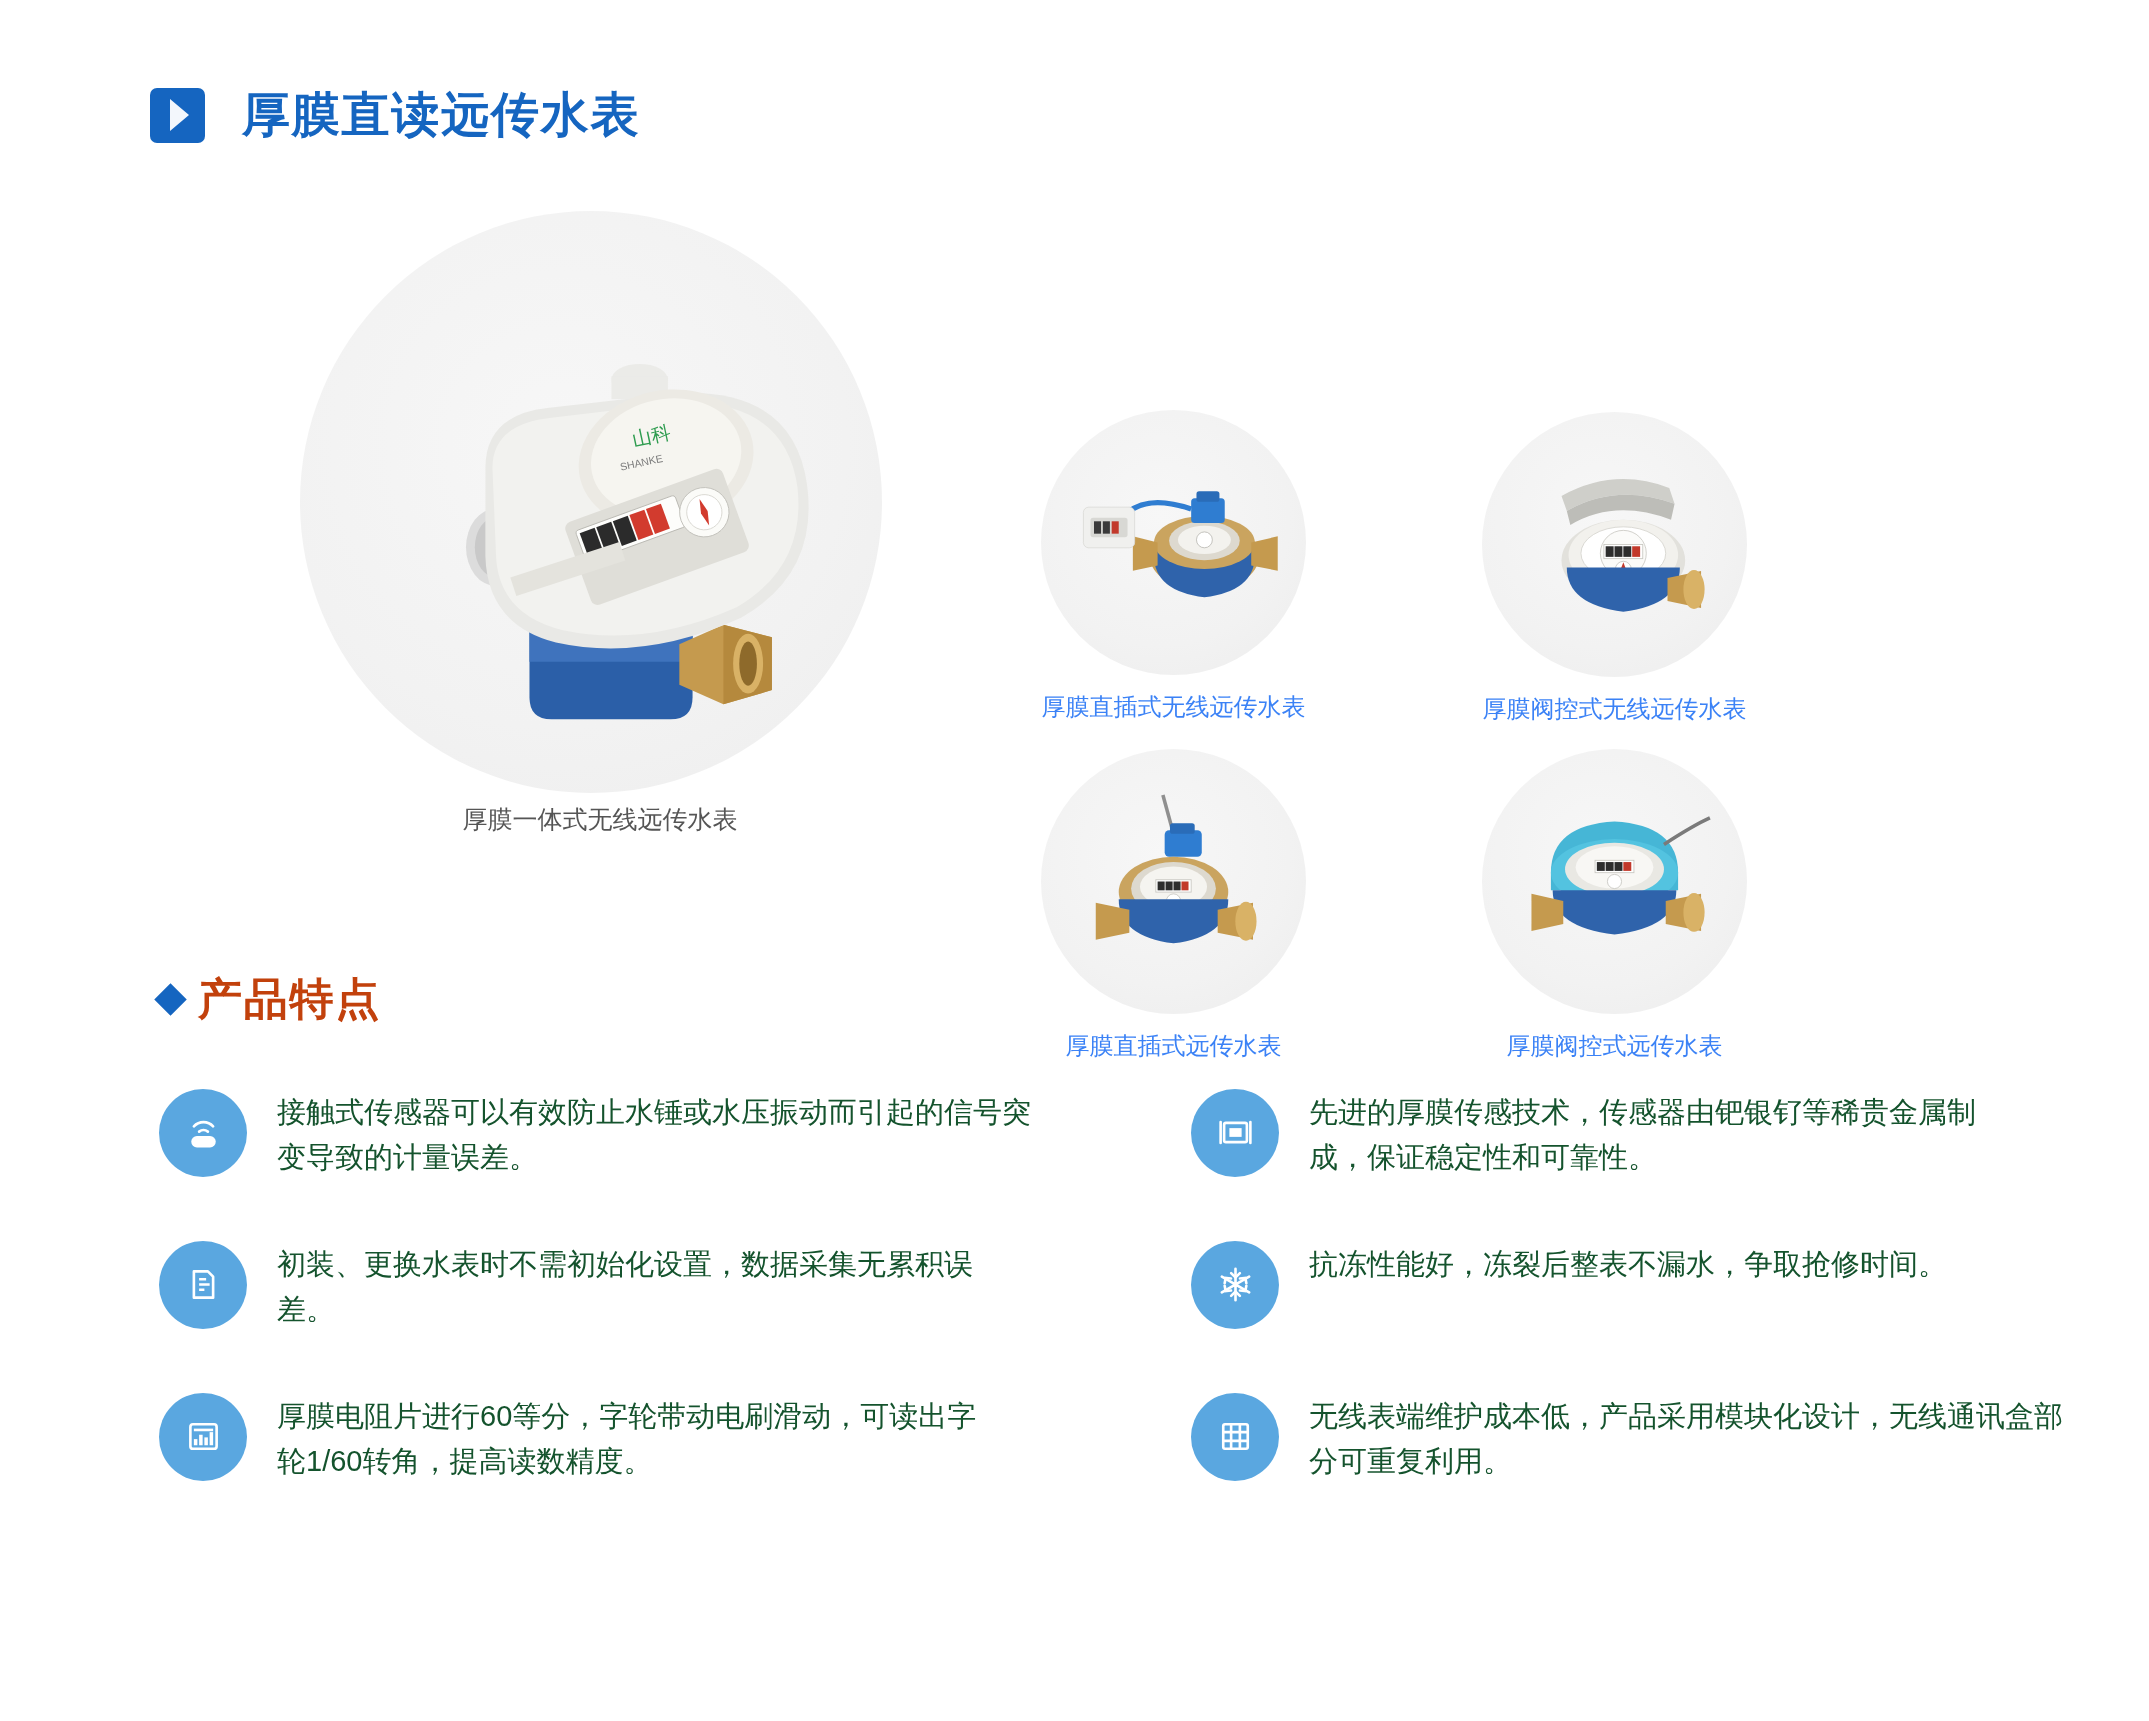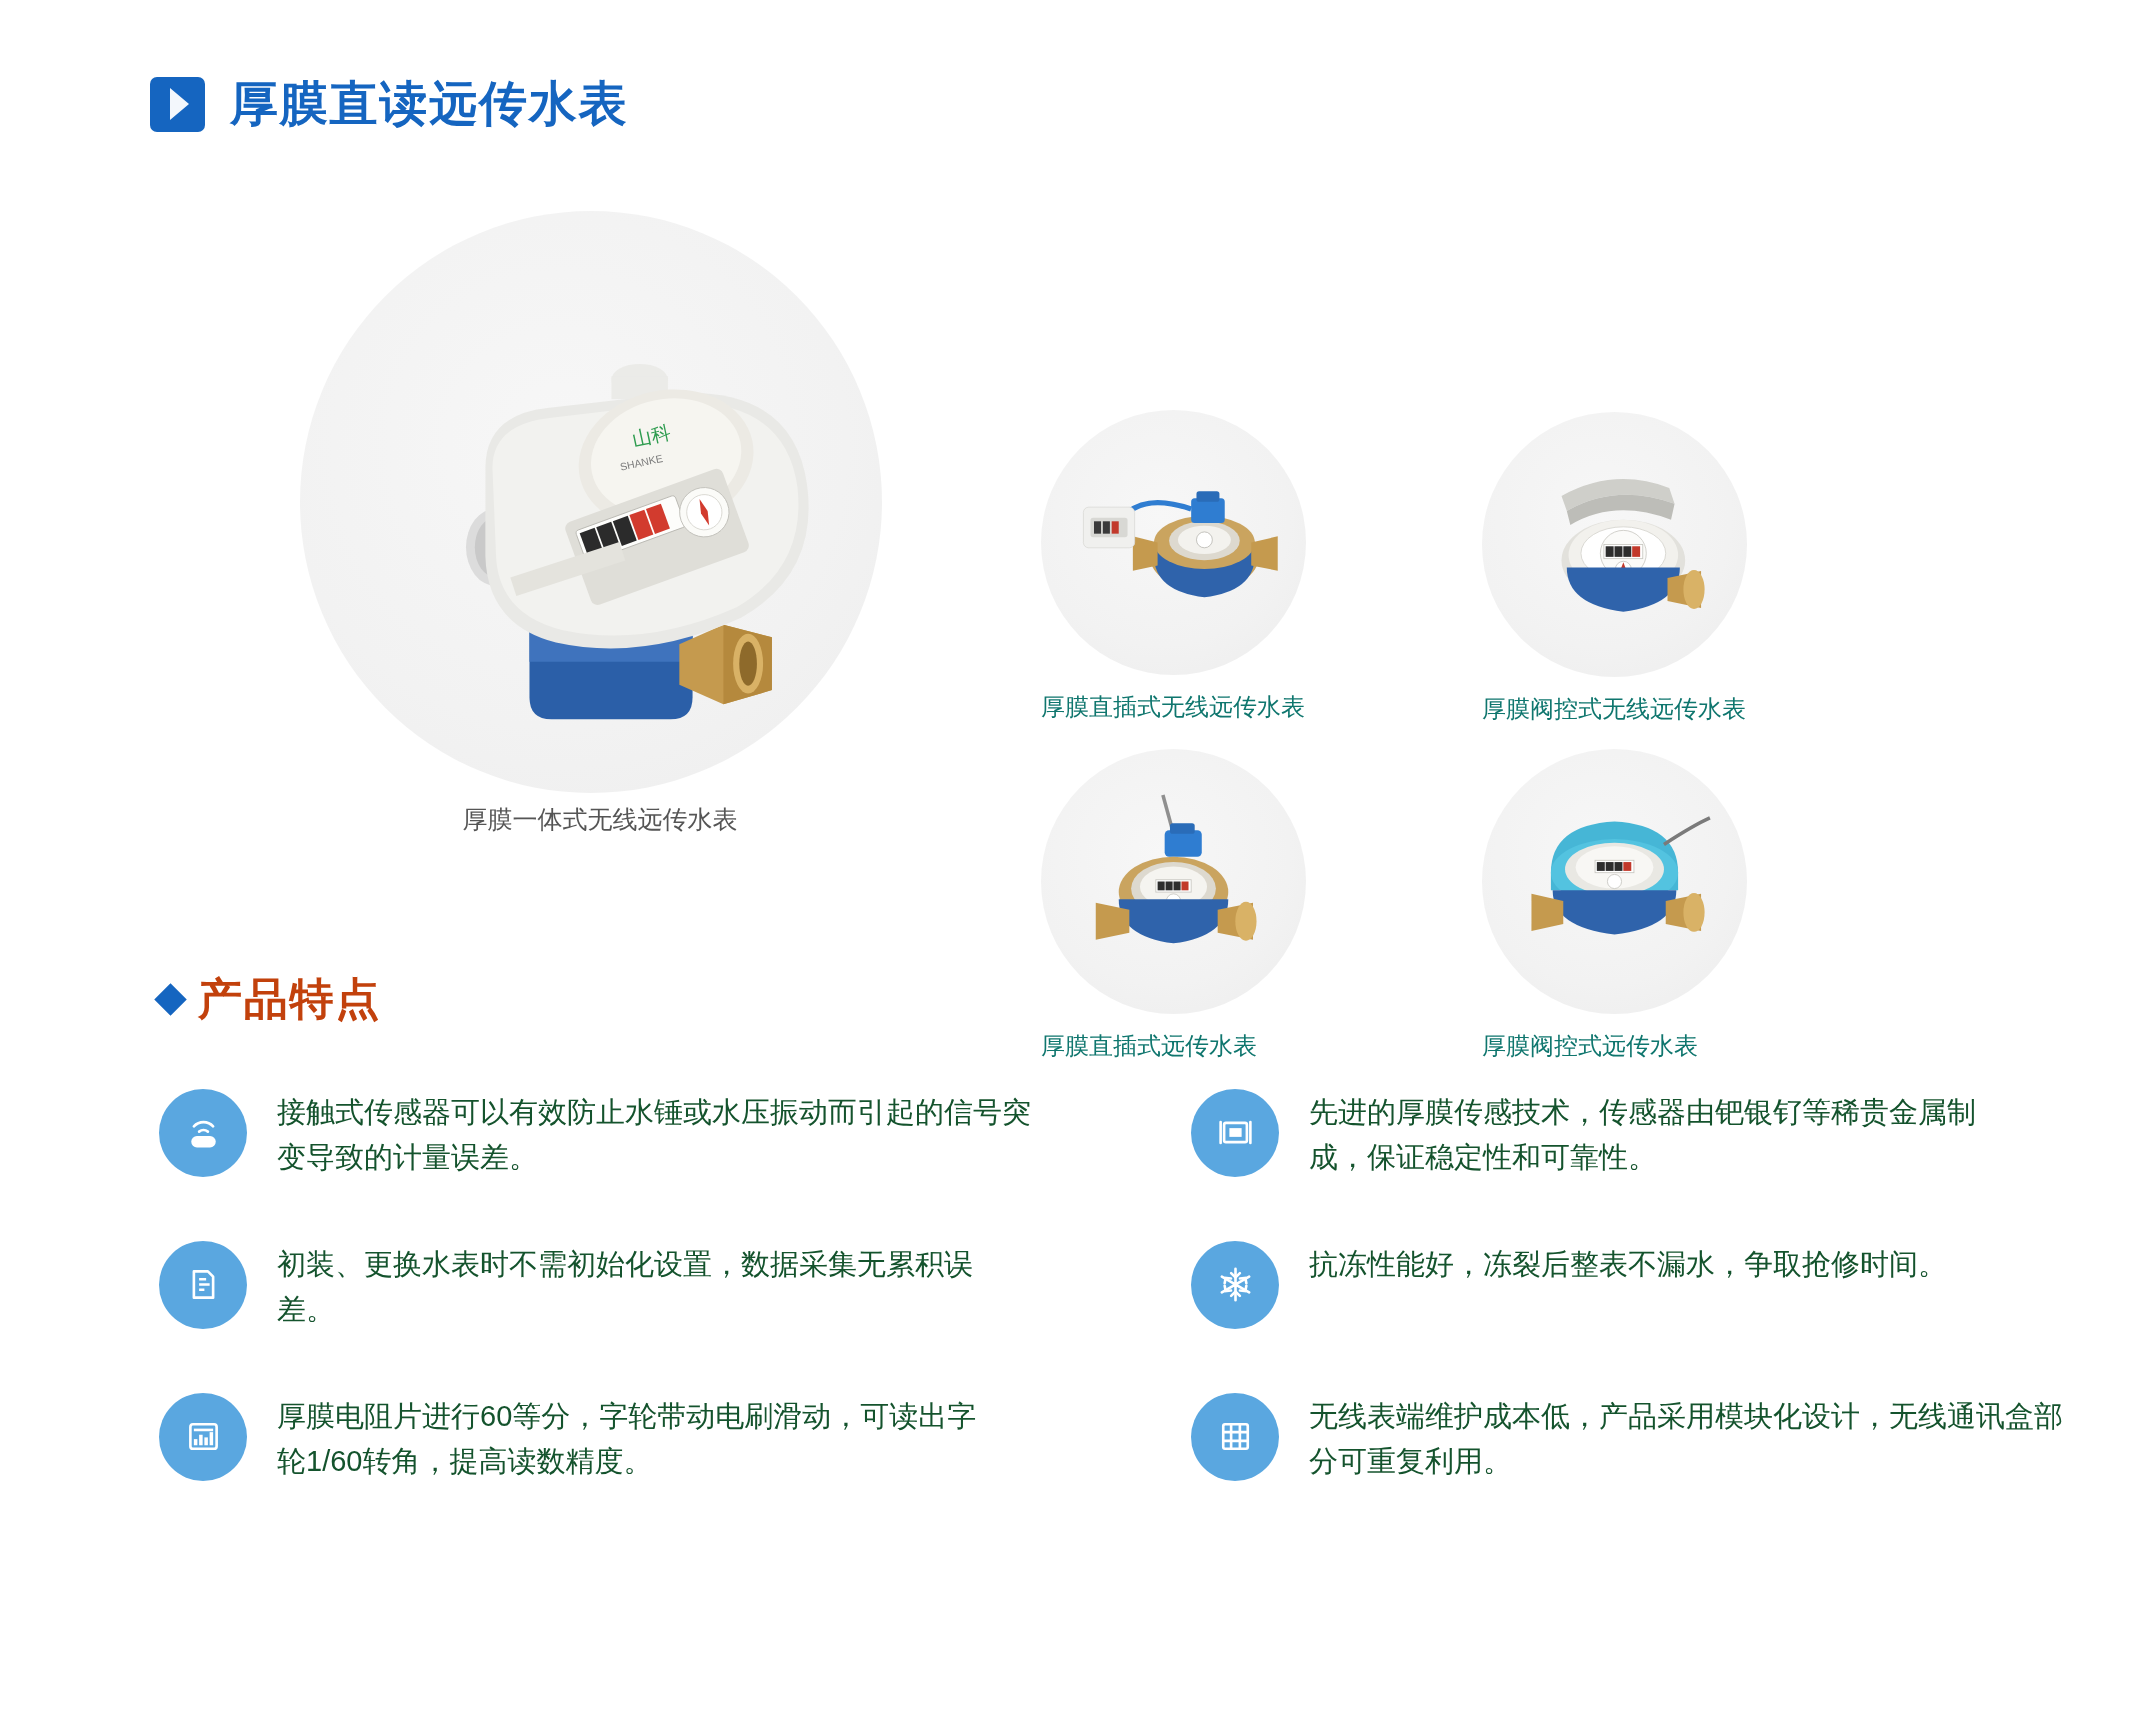--- a/index.html
+++ b/index.html
@@ -5,22 +5,22 @@
   html,body{margin:0;padding:0;}
   body{
     width:2149px;height:1721px;
     background:#ffffff;
     font-family:"Liberation Sans","DejaVu Sans",sans-serif;
     position:relative;
     overflow:hidden;
   }
   
   .title-row{
-    position:absolute;left:150px;top:72px;
-    display:flex;align-items:center;gap:25px;
+    position:absolute;left:150px;top:83px;
+    display:flex;align-items:center;gap:37px;
   }
   .title-badge{
     width:55px;height:55px;border-radius:7px;
     background:#1565c0;
     display:flex;align-items:center;justify-content:center;
     position:relative;
   }
   .title-badge .arrow{
     width:0;height:0;
     border-top:16px solid transparent;
@@ -46,21 +46,21 @@
     position:absolute;left:0;top:582px;width:670px;text-align:center;
     font-size:25px;color:#555;margin-top:18px;
   }
   .thumb{position:absolute;width:265px;}
   .thumb-circle{
     position:relative;width:265px;height:265px;border-radius:50%;
     background:radial-gradient(circle at 45% 40%,#f7f7f7 0%,#f2f2f2 60%,#ececec 100%);
     overflow:hidden;
   }
   .thumb-caption{
-    margin-top:16px;font-size:24px;color:#0f766e;white-space:nowrap;
+    margin-top:16px;text-align:center;font-size:24px;color:#3b82f6;white-space:nowrap;
   }
   .t1{left:1041px;top:234px;}
   .t2{left:1482px;top:236px;}
   .t3{left:1041px;top:573px;}
   .t4{left:1482px;top:573px;}
 
   
   .section-head{
     position:absolute;left:159px;top:970px;
     display:flex;align-items:center;gap:16px;

